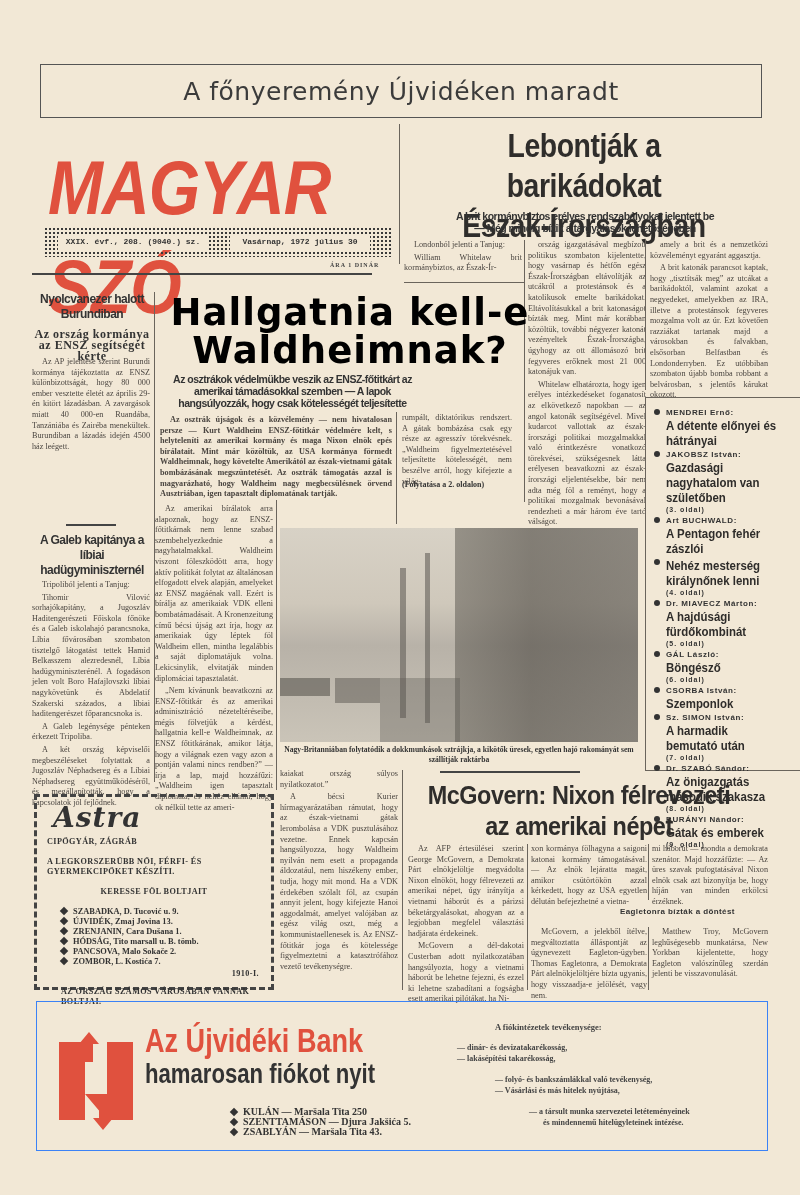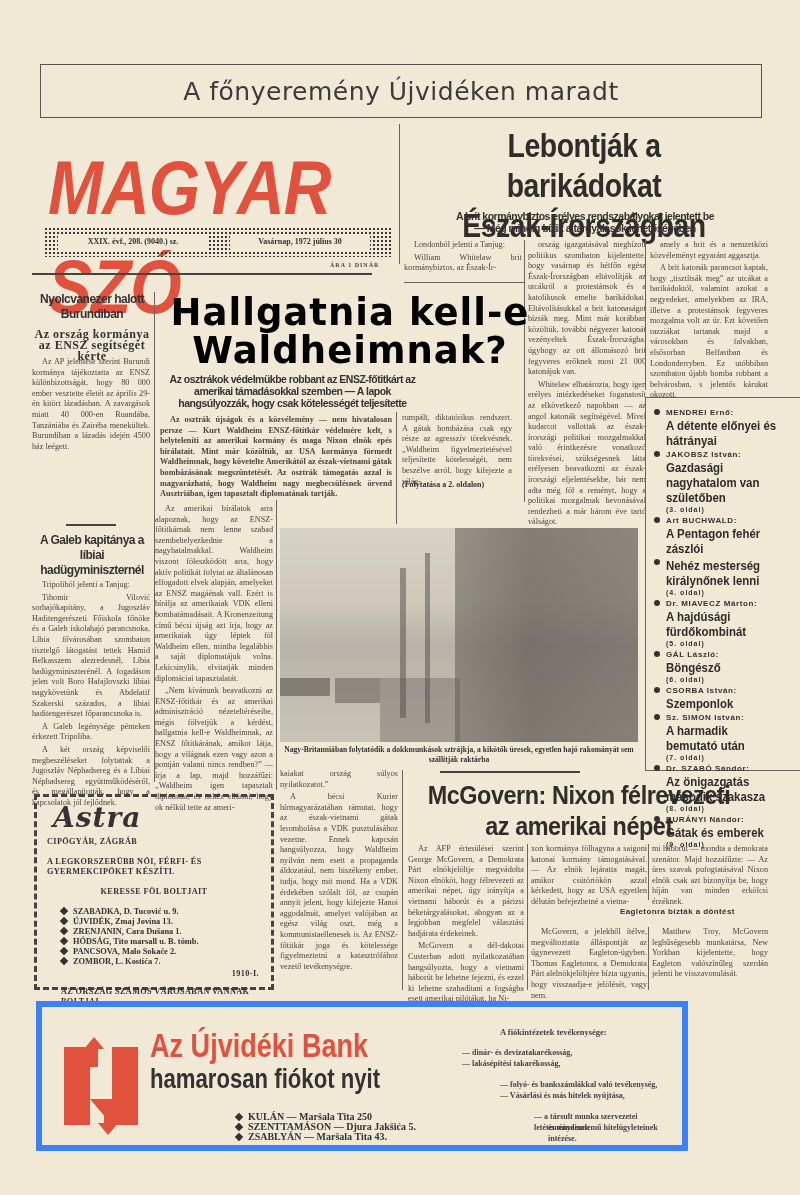--- a/index.html
+++ b/index.html
@@ -18,21 +18,21 @@
   .hrule { position: absolute; height: 1px; background: #6a645c; }
 
   
   #banner { left: 40px; top: 64px; width: 722px; height: 54px; border: 1px solid #555; }
   #banner-text { position: absolute; left: 0; right: 0; top: 12px; text-align: center; font-family: "DejaVu Sans", sans-serif; font-size: 25px; color: #3b3b3b; letter-spacing: 0.5px; }
 
   
   #masthead-logo { left: 48px; top: 138px; width: 346px; height: 86px; font-family: "Liberation Sans", sans-serif; font-weight: bold; font-style: italic; font-size: 66px; color: #e0513e; letter-spacing: -1px; line-height: 86px; transform: scaleY(1.15); transform-origin: top left; }
   #dateline { left: 44px; top: 227px; width: 348px; height: 30px; background:
       radial-gradient(circle, #3a3a3a 45%, transparent 50%) 0 0/4px 4px; }
-  .dl-box { position: absolute; top: 7px; height: 16px; background: #f2e8d6; font-size: 8px; font-family: Liberation Serif, serif; font-weight: bold; color: #333; line-height: 16px; text-align: center; }
+  .dl-box { position: absolute; top: 7px; height: 16px; background: #f2e8d6; font-size: 8px; font-family: Liberation Mono, monospace; font-weight: bold; color: #333; line-height: 16px; text-align: center; }
   #price { left: 330px; top: 262px; font-size: 6px; font-weight: bold; color: #444; font-family: "Liberation Serif", serif; letter-spacing: 1px; }
 
   
   #ni-headline { left: 405px; top: 126px; width: 358px; text-align: center; font-size: 33px; line-height: 40px; color: #2f2d2b; transform: scaleX(0.86); transform-origin: center top; }
   #ni-sub { left: 410px; top: 210px; width: 350px; text-align: center; font-size: 10.5px; line-height: 12px; color: #333; }
 
   .ni-col { top: 240px; width: 118px; }
 
   
   #burundi-h { left: 32px; top: 292px; width: 120px; text-align: center; font-size: 12px; line-height: 15px; color: #333; }
@@ -74,21 +74,21 @@
   #eagle-h { left: 600px; top: 907px; font-size: 8px; font-weight: bold; font-family: "Liberation Sans", sans-serif; color: #333; letter-spacing: 0.4px; padding-left: 20px; }
 
   
   #astra { left: 34px; top: 794px; width: 240px; height: 196px; border: 3px dashed #444; padding: 6px 10px; }
   #astra-logo { font-family: "DejaVu Serif", serif; font-weight: bold; font-style: italic; font-size: 28px; color: #333; letter-spacing: 1px; line-height: 30px; margin-left: 6px;}
   .astra-line { font-family: "Liberation Serif", serif; font-weight: bold; font-size: 8.2px; color: #333; letter-spacing: 0.4px; line-height: 10px; }
   .astra-shop { font-family: "Liberation Serif", serif; font-size: 8.4px; color: #333; line-height: 10px; font-weight: bold; margin-left: 14px; }
   .diamond { display:inline-block; width:6px; height:6px; background:#333; transform: rotate(45deg); margin-right: 6px; }
 
   
-  #bank { left: 36px; top: 1001px; width: 652px; height: 150px; border: 6px solid #3b82f6; }
+  #bank { left: 36px; top: 1001px; width: 732px; height: 150px; border: 1px solid #3b82f6; }
   #bank-logo { left: 22px; top: 30px; width: 74px; height: 98px; }
   #bank-name { left: 108px; top: 22px; font-family: "Liberation Sans", sans-serif; font-weight: bold; font-size: 33px; color: #e0513e; line-height: 34px; transform: scaleX(0.82); transform-origin: left; }
   #bank-tag { left: 108px; top: 58px; font-family: "Liberation Sans", sans-serif; font-weight: bold; font-size: 27px; color: #333; line-height: 28px; transform: scaleX(0.82); transform-origin: left; }
   .bank-branch { font-family: "Liberation Serif", serif; font-weight: bold; font-size: 10px; color: #333; line-height: 10px; }
   .bank-act { position: absolute; font-family: "Liberation Serif", serif; font-weight: bold; font-size: 8px; color: #444; line-height: 11px; }
 </style>
 </head>
 <body>
 
 <div id="banner" class="abs">
@@ -143,21 +143,21 @@
   <p>A Galeb legénysége pénteken érkezett Tripoliba.</p>
   <p>A két ország képviselői megbeszéléseket folytattak a Jugoszláv Néphadsereg és a Líbiai Néphadsereg együttműködéséről, és megállapították, hogy a kapcsolatok jól fejlődnek.</p>
 </div>
 
 <div class="vrule" style="left:154px;top:292px;height:490px;"></div>
 
 <div id="wald-headline" class="abs">
   <div>Hallgatnia kell-e</div>
   <div>Waldheimnak?</div>
 </div>
-<div id="wald-sub" class="abs cond">Az osztrákok védelmükbe robbant az ENSZ-főtitkárt az amerikai támadásokkal szemben — A lapok hangsúlyozzák, hogy csak kötelességét teljesítette</div>
+<div id="wald-sub" class="abs cond">Az osztrákok védelmükbe veszik az ENSZ-főtitkárt az amerikai támadásokkal szemben — A lapok hangsúlyozzák, hogy csak kötelességét teljesítette</div>
 <div id="wald-lead" class="abs body-text">
   <p>Az osztrák újságok és a közvélemény — nem hivatalosan persze — Kurt Waldheim ENSZ-főtitkár védelmére kelt, s helyteleníti az amerikai kormány és maga Nixon elnök epés bírálatait. Mint már közöltük, az USA kormánya förmedt Waldheimnak, hogy követelte Amerikától az észak-vietnami gátak bombázásának megszüntetését. Az osztrák támogatás azzal is magyarázható, hogy Waldheim nagy megbecsülésnek örvend Ausztriában, igen tapasztalt diplomatának tartják.</p>
 </div>
 <div class="vrule" style="left:396px;top:412px;height:112px;"></div>
 <div id="wald-col1" class="abs body-text">
   <p>Az amerikai bírálatok arra alapoznak, hogy az ENSZ-főtitkárnak nem lenne szabad szembehelyezkednie a nagyhatalmakkal. Waldheim viszont föleszködött arra, hogy aktív politikát folytat az általánosan elfogadott elvek alapján, amelyeket az ENSZ magáénak vall. Ezért is bírálja az amerikaiak VDK elleni bombatámadásait. A Kronenzeitung című bécsi újság azt írja, hogy az amerikaiak úgy léptek föl Waldheim ellen, mintha legalábbis a saját diplomatájuk volna. Lekicsinylik, elvitatják minden diplomáciai tapasztalatát.</p>
   <p>„Nem kívánunk beavatkozni az ENSZ-főtitkár és az amerikai adminisztráció nézeteltéréseibe, mégis fölvetjük a kérdést, hallgatnia kell-e Waldheimnak, az ENSZ főtitkárának, amikor látja, hogy a világnak ezen vagy azon a pontján valami nincs rendben?” — írja a lap, majd hozzáfűzi: „Waldheim igen tapasztalt diplomata, és nehéz elhinni, hogy ok nélkül tette az ameri-</p>
 </div>
 <div id="wald-col2" class="abs body-text">
   <p style="text-indent:0">rumpált, diktatórikus rendszert. A gátak bombázása csak egy része az agresszív törekvésnek. „Waldheim figyelmeztetésével teljesítette kötelességét, nem beszélve arról, hogy kifejezte a világ-</p>

